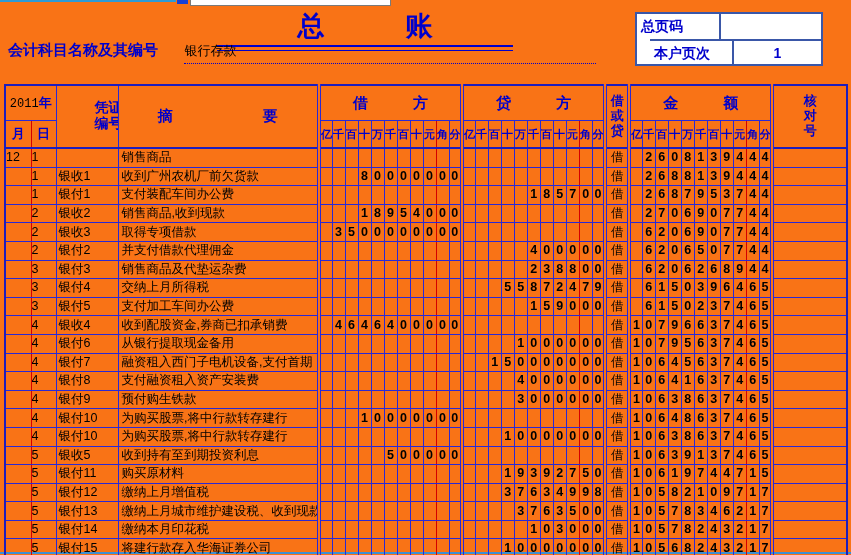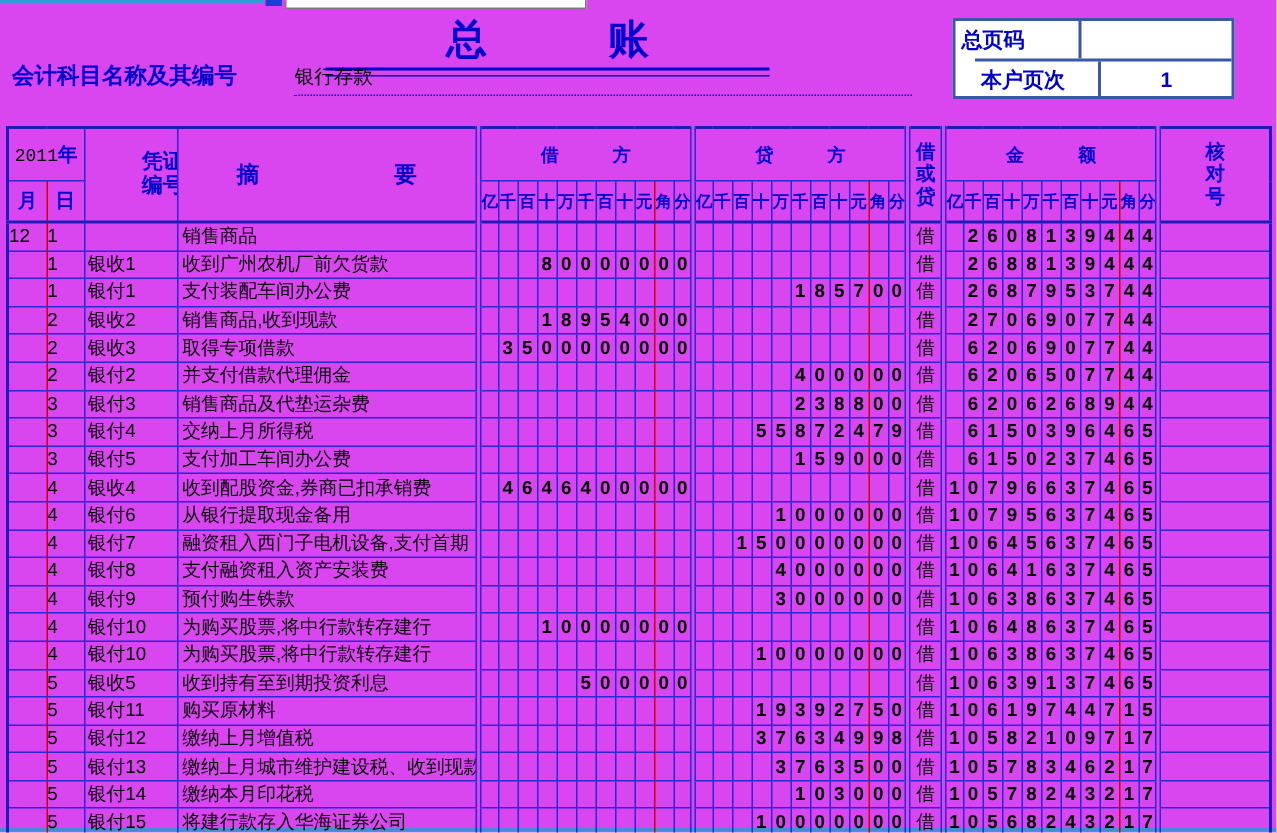--- a/index.html
+++ b/index.html
@@ -1,58 +1,58 @@
 <!DOCTYPE html>
 <html><head>
 <meta charset="utf-8">
 <style>
   html,body { margin:0; padding:0; background:#ffffff; }
   body {
     width:851px; height:555px; overflow:hidden; position:relative;
     font-family:"Liberation Sans", sans-serif;
     -webkit-font-smoothing:antialiased;
   }
-  .screen { position:absolute; inset:0; background:#d946ef;padding-left:14px; }
+  .screen { position:absolute; inset:0; background:#f97316;padding-left:14px; }
 
   
   .edge-line-top { position:absolute; top:0; left:0; width:176px; height:2px; background:#2e9bd6; }
   .edge-chip { position:absolute; top:0; left:177px; width:11px; height:4px; background:#1a3fd4; }
   .edge-box { position:absolute; top:-6px; left:190px; width:199px; height:10px; background:#fff; border:1px solid #7a7a7a; }
   .edge-line-bottom { position:absolute; top:552px; left:0; width:851px; height:2px; background:#3f8fd2; }
 
   
   .title { position:absolute; top:8px; left:165px; width:400px; text-align:center;
            color:#0000cc; font-size:27px; font-weight:bold; white-space:pre; }
   .title-underline { position:absolute; top:45px; left:217px; width:296px; height:3px;
            border-top:2px solid #0000cc; border-bottom:1px solid #0000cc; }
 
   .account-row { position:absolute; top:41px; left:8px; width:700px; }
   .account-label { color:#0000cc; font-size:15px; font-weight:bold; }
-  .account-value { display:inline-block; margin-left:34px; width:412px; color:#000;
+  .account-value { display:inline-block; margin-left:22px; width:412px; color:#000;
                    font-size:13px; padding-bottom:3px; border-bottom:1px dotted #0000cc; }
 
   
   .page-box { position:absolute; top:12px; left:635px; width:184px; height:50px;
               border:2px solid #3a57a8; background:#fff; }
   .pb-row { display:flex; height:25px; line-height:25px; }
   .pb-row + .pb-row { border-top:2px solid #3a57a8;margin-left:13px; }
   .pb-label { width:78px; padding-left:4px; color:#0000cc; font-size:14px; font-weight:bold; }
   .pb-value { flex:1; border-left:2px solid #3a57a8; text-align:center;
               color:#0000cc; font-size:14px; font-weight:bold; }
 
   
   table.ledger { position:absolute; top:84px; left:4px; width:844px;
                  border-collapse:collapse; table-layout:fixed;
                  border:2px solid #1d1dbd; }
   .ledger td { border:1px solid #2929d6; padding:0; overflow:hidden;
                white-space:nowrap; vertical-align:middle; }
   .ledger thead td { text-align:center; }
   .h1 td { height:34px; }
   .h2 td { height:26px; }
-  .hlabel { color:#0000cc; font-weight:bold; font-size:12px; white-space:pre; }
+  .hlabel { color:#0000cc; font-weight:bold; font-size:15px; white-space:pre; }
   .hlabel-sm { color:#0000cc; font-weight:bold; font-size:15px; white-space:pre; }
   .year-cell { font-size:12px; color:#000; }
   .year-suffix { color:#0000cc; font-weight:bold; font-size:13px; }
   .md-label { color:#0000cc; font-weight:bold; font-size:13px; }
   .dh { color:#0000cc; font-weight:bold; font-size:11px; text-align:center; }
   .vert { display:inline-block; width:16px; line-height:15px;
           color:#0000cc; font-weight:bold; font-size:13px; white-space:normal;
           word-break:break-all; }
   .wrap2 { display:inline-block; width:32px; line-height:16px;
            color:#0000cc; font-weight:bold; font-size:14px; white-space:normal;

